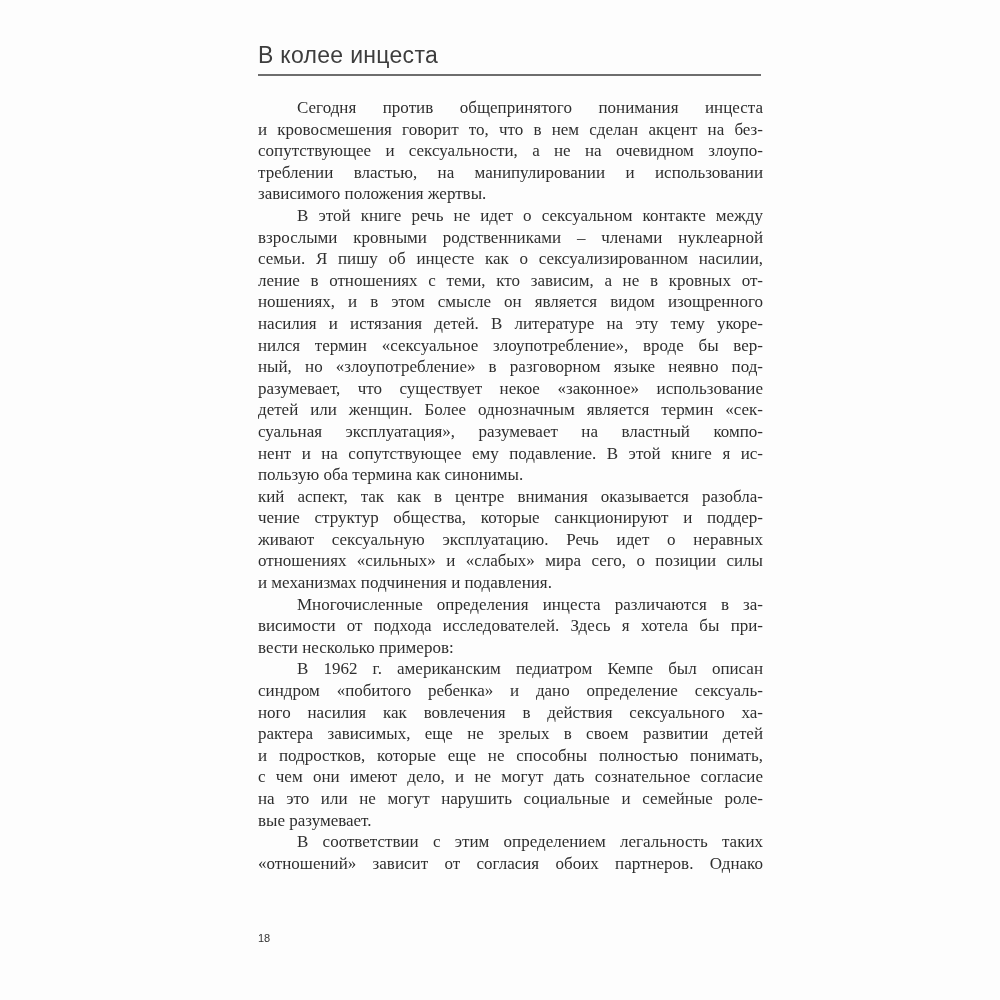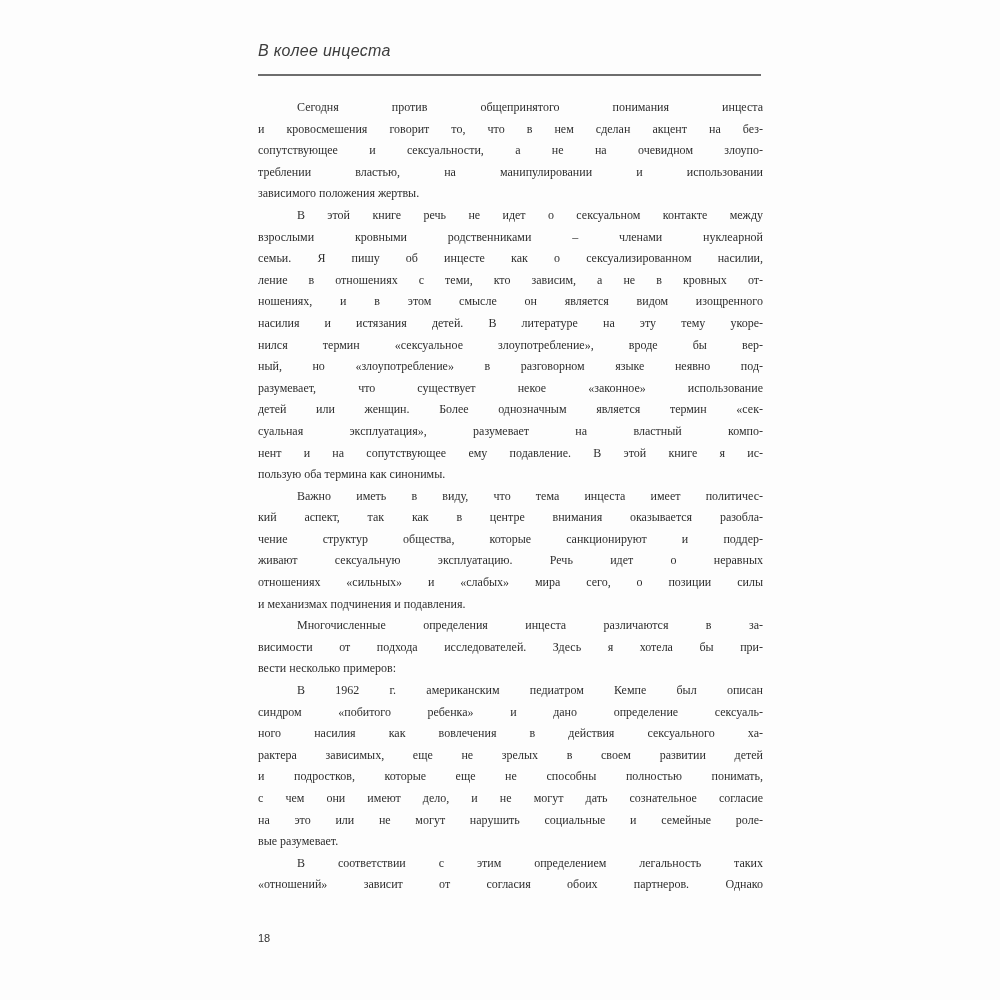--- a/index.html
+++ b/index.html
@@ -11,36 +11,35 @@
   .page {
     position: relative;
     width: 1000px; height: 1000px;
     background: #fdfdfd;
     overflow: hidden;
   }
   .running-header {
     position: absolute;
     left: 258px; top: 42px; width: 505px;
     font-family: "Liberation Sans", sans-serif;
-    font-size: 16px;
+    font-size: 23px;
     letter-spacing: 0.3px;
     color: #3d3d3d;
-    font-style: italic;
   }
   .header-rule {
     position: absolute;
     left: 258px; top: 74px;
     width: 503px; height: 2px;
     background: #6e6e6e;
   }
   .body-text {
     position: absolute;
     left: 258px; top: 97px; width: 505px;
     font-family: "Liberation Serif", serif;
-    font-size: 12px;
+    font-size: 17px;
     line-height: 21.6px;
     color: #2e2e2e;
   }
   .body-text .line {
     text-align: justify;
     text-align-last: justify;
   }
   .body-text .line.indent { text-indent: 39px; }
   .body-text .line.last { text-align-last: left; }
   .page-number {
@@ -69,21 +68,20 @@
       <div class="line">ление в отношениях с теми, кто зависим, а не в кровных от-</div>
       <div class="line">ношениях, и в этом смысле он является видом изощренного</div>
       <div class="line">насилия и истязания детей. В литературе на эту тему укоре-</div>
       <div class="line">нился термин «сексуальное злоупотребление», вроде бы вер-</div>
       <div class="line">ный, но «злоупотребление» в разговорном языке неявно под-</div>
       <div class="line">разумевает, что существует некое «законное» использование</div>
       <div class="line">детей или женщин. Более однозначным является термин «сек-</div>
       <div class="line">суальная эксплуатация», разумевает на властный компо-</div>
       <div class="line">нент и на сопутствующее ему подавление. В этой книге я ис-</div>
       <div class="line last">пользую оба термина как синонимы.</div>
-      <div class="line indent">Важно иметь в виду, что тема инцеста имеет политичес-</div>
       <div class="line">кий аспект, так как в центре внимания оказывается разобла-</div>
       <div class="line">чение структур общества, которые санкционируют и поддер-</div>
       <div class="line">живают сексуальную эксплуатацию. Речь идет о неравных</div>
       <div class="line">отношениях «сильных» и «слабых» мира сего, о позиции силы</div>
       <div class="line last">и механизмах подчинения и подавления.</div>
       <div class="line indent">Многочисленные определения инцеста различаются в за-</div>
       <div class="line">висимости от подхода исследователей. Здесь я хотела бы при-</div>
       <div class="line last">вести несколько примеров:</div>
       <div class="line indent">В 1962 г. американским педиатром Кемпе был описан</div>
       <div class="line">синдром «побитого ребенка» и дано определение сексуаль-</div>

